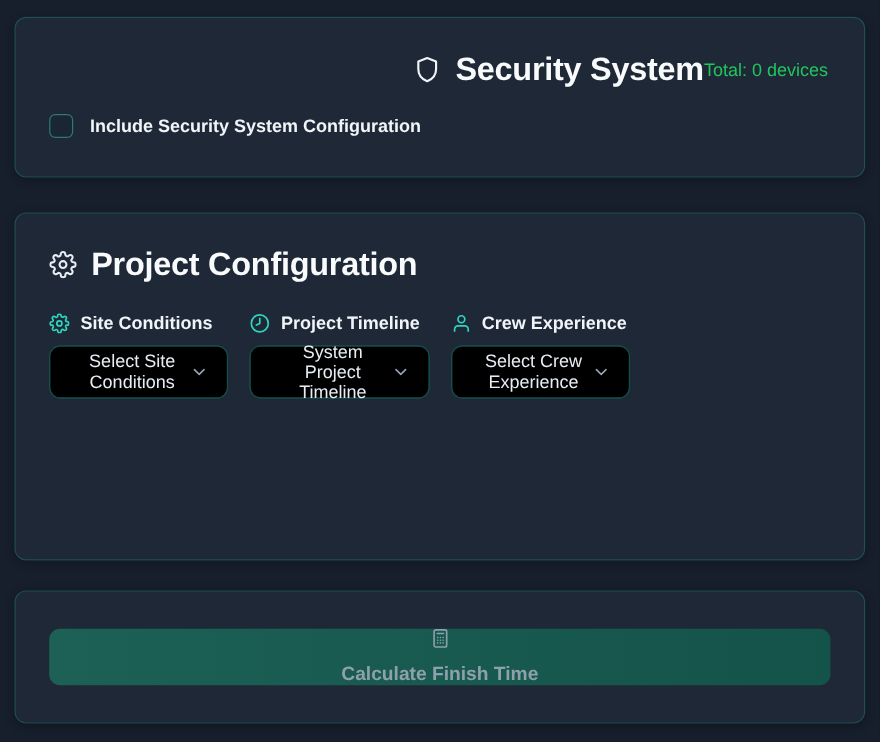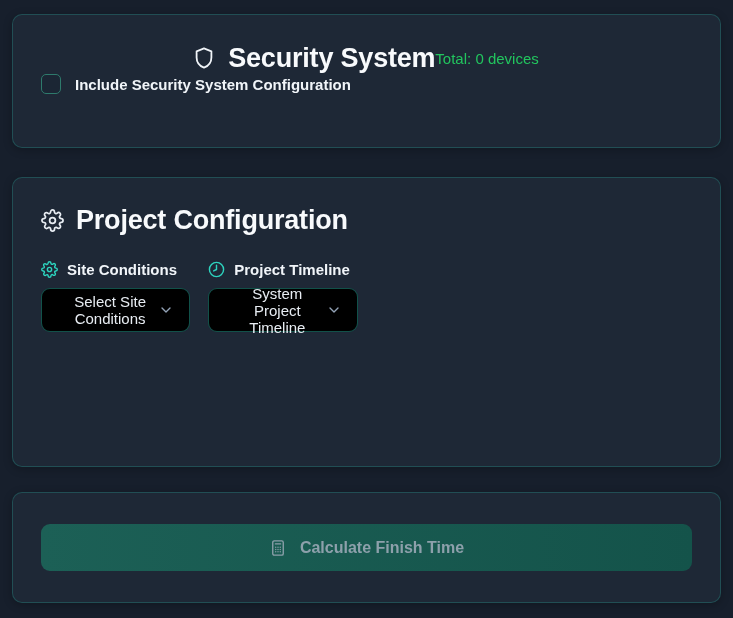--- a/index.html
+++ b/index.html
@@ -21,40 +21,41 @@
   }
   
   .card-security {
     height: 134px;
     padding: 27px 30px 0 28px;
     margin-bottom: 29px;
   }
   .card-header {
     display: flex;
     align-items: center;
-    justify-content: center;
+    justify-content: flex-end;
   }
   .header-left {
     display: flex;
     align-items: center;
     gap: 12px;
   }
   .card-title {
     font-size: 27px;
     font-weight: 700;
     color: #f8fafc;
     line-height: 32px;
     letter-spacing: -0.2px;
   }
   .total-text {
     font-size: 15px;
     color: #22c55e;
     font-weight: 400;
   }
   .checkbox-row {
+    margin-top: 21px;
     display: flex;
     align-items: center;
     gap: 14px;
   }
   .checkbox {
     width: 20px;
     height: 20px;
     border: 1.5px solid #2e7a6c;
     border-radius: 5px;
     background: #1b2634;
@@ -122,20 +123,21 @@
     background: linear-gradient(90deg, #1c6056, #14534a);
     display: flex;
     align-items: center;
     justify-content: center;
     gap: 13px;
     color: #8da0ab;
     font-family: "Liberation Sans", sans-serif;
     font-size: 16px;
     font-weight: 700;
     cursor: not-allowed;
+    flex-direction: column;
   }
   .icon { display: inline-flex; flex: 0 0 auto; }
   .icon svg { display: block; }
   .accent-icon { color: #2dd4bf; }
   .white-icon { color: #e8edf3; }
   .gray-icon { color: #94a3b8; }
 </style>
 </head>
 <body>
 
@@ -206,20 +208,39 @@
         <div class="select" role="combobox">
           <span class="select-value">System Project Timeline</span>
           <span class="icon gray-icon">
             <svg width="16" height="16" viewBox="0 0 24 24" fill="none" stroke="#94a3b8" stroke-width="2" stroke-linecap="round" stroke-linejoin="round">
                 <polyline points="6 9 12 15 18 9"></polyline>
               </svg>
           </span>
         </div>
       </div>
 
+      <div class="field">
+        <div class="field-label-row">
+          <span class="icon accent-icon">
+            <svg width="17" height="17" viewBox="0 0 24 24" fill="none" stroke="#2dd4bf" stroke-width="2" stroke-linecap="round" stroke-linejoin="round">
+              <path d="M20 21v-2a4 4 0 0 0-4-4H8a4 4 0 0 0-4 4v2"></path>
+                <circle cx="12" cy="7" r="4"></circle>
+            </svg>
+          </span>
+          <span class="field-label">Crew Experience</span>
+        </div>
+        <div class="select" role="combobox">
+          <span class="select-value">Select Crew Experience</span>
+          <span class="icon gray-icon">
+            <svg width="16" height="16" viewBox="0 0 24 24" fill="none" stroke="#94a3b8" stroke-width="2" stroke-linecap="round" stroke-linejoin="round">
+                <polyline points="6 9 12 15 18 9"></polyline>
+              </svg>
+          </span>
+        </div>
+      </div>
 
     </div>
   </section>
 
   <section class="card card-action">
     <button class="calc-button" aria-disabled="true">
       <span class="icon gray-icon">
         <svg width="18" height="18" viewBox="0 0 24 24" fill="none" stroke="#8da0ab" stroke-width="1.8" stroke-linecap="round" stroke-linejoin="round">
           <rect x="5" y="2.5" width="14" height="19" rx="2"></rect>
           <line x1="8.5" y1="6.5" x2="15.5" y2="6.5"></line>

